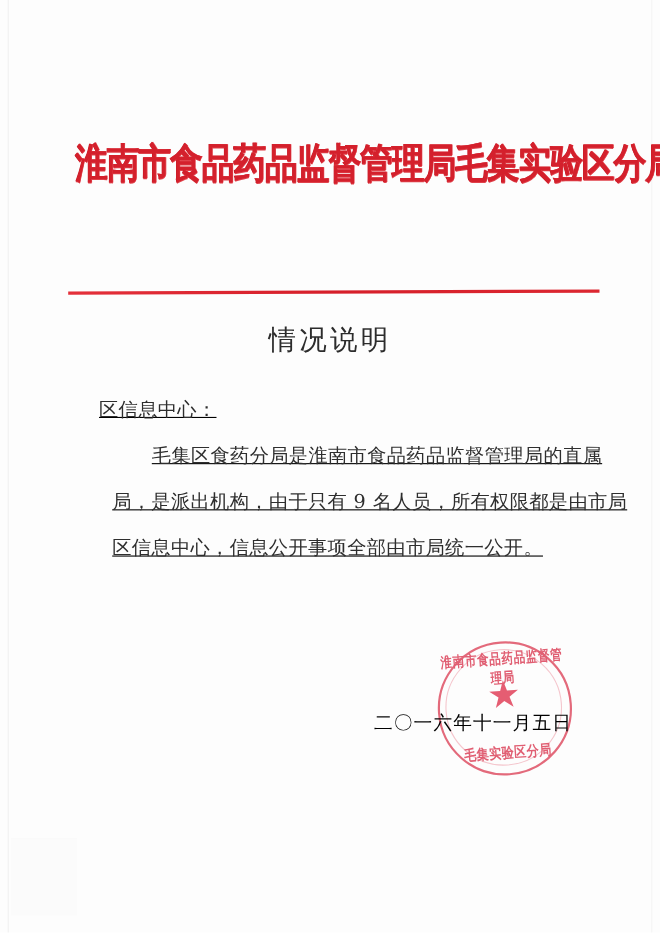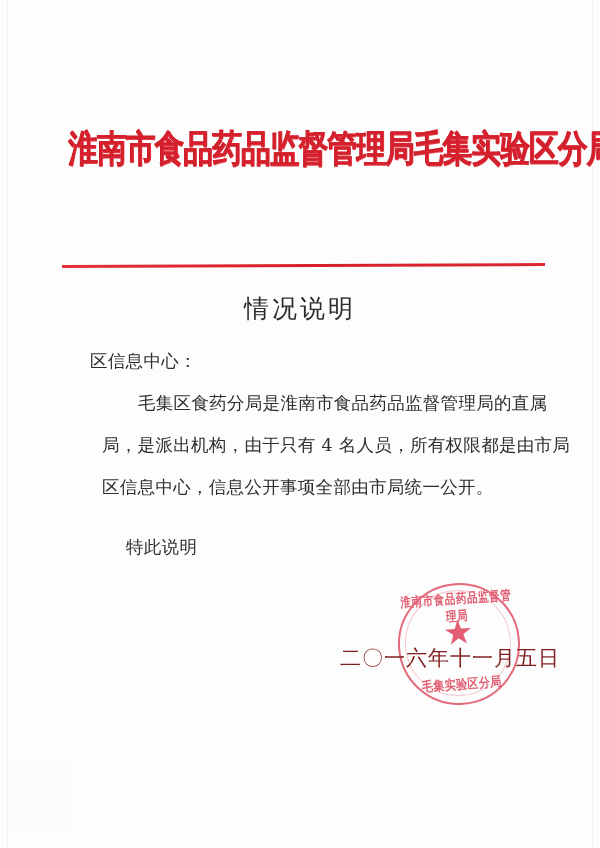--- a/index.html
+++ b/index.html
@@ -95,22 +95,23 @@
     font-size: 25px;
     line-height: 34px;
     letter-spacing: 3px;
     color: #2c2c2c;
   }
 
   
   .body-block {
     position: absolute;
     left: 90px;
-    top: 346px;
+    top: 358px;
     width: 420px;
+    text-decoration: underline;
   }
   .salutation,
   .para-line,
   .closing {
     font-family: "DejaVu Serif", "Liberation Serif", serif;
     font-size: 17.5px;
     line-height: 30px;
     color: #2e2e2e;
     letter-spacing: 0.3px;
     white-space: pre;
@@ -186,24 +187,24 @@
     border-radius: 50%;
     opacity: .55;
   }
 
   
   .date-line {
     position: absolute;
     left: 340px;
     top: 645px;
     font-family: Liberation Serif, serif;
-    font-size: 21px;
+    font-size: 17px;
     line-height: 26px;
     letter-spacing: 1px;
-    color: #7f1d1d;
+    color: #000000;
     white-space: nowrap;
   }
 </style>
 </head>
 <body>
 
 <div class="page">
 
   <div class="scan-edge-left"></div>
   <div class="scan-edge-right"></div>
@@ -213,23 +214,22 @@
     <span class="letterhead-text">淮南市食品药品监督管理局毛集实验区分局</span>
   </div>
 
   <div class="red-rule"></div>
 
   <div class="doc-title">情况说明</div>
 
   <div class="body-block">
     <p class="salutation">区信息中心：</p>
     <p class="para-line indent">毛集区食药分局是淮南市食品药品监督管理局的直属</p>
-    <p class="para-line">局，是派出机构，由于只有 4 名人员，所有权限都是由市局</p>
+    <p class="para-line">局，是派出机构，由于只有 9 名人员，所有权限都是由市局</p>
     <p class="para-line">区信息中心，信息公开事项全部由市局统一公开。</p>
-    <p class="closing">特此说明</p>
   </div>
 
   <div class="seal">
     <div class="seal-ring-inner"></div>
     <div class="seal-arc-top">淮南市食品药品监督管理局</div>
     <div class="seal-star">
       <span>★</span>
     </div>
     <div class="seal-arc-bottom">毛集实验区分局</div>
   </div>

